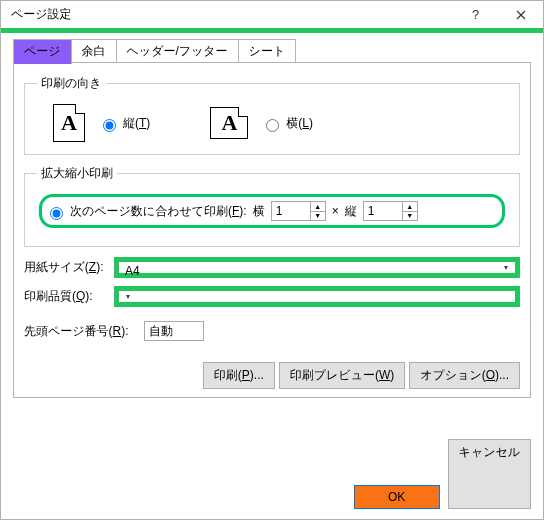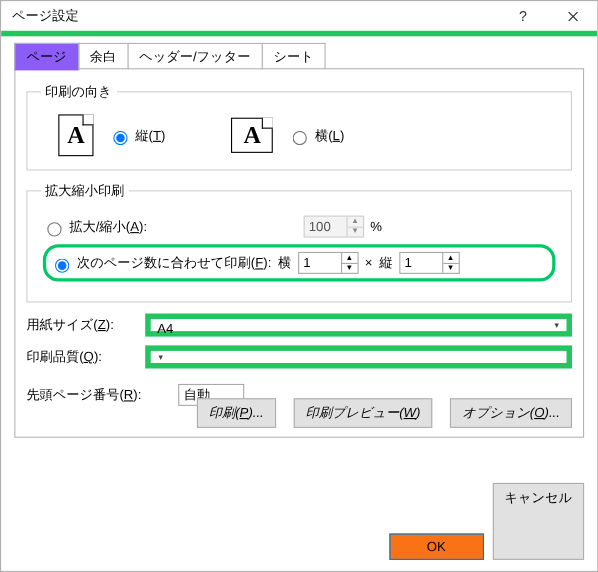--- a/index.html
+++ b/index.html
@@ -113,37 +113,37 @@
   .spin .arrow + .arrow { border-top: 1px solid #a8a8a8; }
   .spin.disabled .arrow + .arrow { border-top-color: #cfcfcf; }
   .highlight {
     border: 3px solid #00c864;
     border-radius: 14px;
     padding: 4px 8px;
     display: flex; align-items: center; gap: 6px;
     margin: 4px 2px 6px 2px;
   }
   .form-row {
-    display: flex; align-items: center; margin: 8px 0; gap: 18px;
+    display: flex; align-items: center; margin: 8px 0;
   }
   .form-row .lbl { width: 90px; }
   .combo {
     flex: 1;
     display: flex; align-items: stretch;
     border: 5px solid #22c55e; background: #fff; height: 21px;
   }
   .combo .cval { flex: 1; padding: 2px 6px; font-size: 12px; }
   .combo .cbtn {
     width: 18px; display: flex; align-items: center; justify-content: center;
     font-size: 8px; color: #444;
   }
   .bottom-btns {
     position: absolute;
     right: 10px; bottom: 8px;
-    display: flex; gap: 16px; font-style: italic;
+    display: flex; gap: 4px;
   }
   .btn {
     border: 1px solid #adadad;
     background: #e1e1e1;
     padding: 4px 10px;
     font-size: 12px;
     min-width: 70px;
     text-align: center;
   }
   .dlg-btns {
@@ -196,35 +196,20 @@
         <label class="radio-row">
           <input type="radio" name="orient" style="">
           <span><span>横(</span><span class="u">L</span><span>)</span></span>
         </label>
       </div>
     </fieldset>
 
     <fieldset class="group">
       <legend>拡大縮小印刷</legend>
 
-      <div class="scale-row">
-        <label class="radio-row" style="margin-left:0">
-          <input type="radio" name="scale" style="">
-          <span><span>拡大/縮小(</span><span class="u">A</span><span>):</span></span>
-        </label>
-        <div style="flex:0 0 130px"></div>
-        <div class="spin disabled">
-          <input disabled="" value="100" style="">
-          <div class="arrows">
-            <div class="arrow">▲</div>
-            <div class="arrow">▼</div>
-          </div>
-        </div>
-        <span>%</span>
-      </div>
 
       <div class="highlight">
         <label class="radio-row" style="margin-left:0">
           <input type="radio" name="scale" checked="" style="">
           <span><span>次のページ数に合わせて印刷(</span><span class="u">F</span><span>):</span></span>
         </label>
         <span>横</span>
         <div class="spin">
           <input value="1" style="">
           <div class="arrows">

